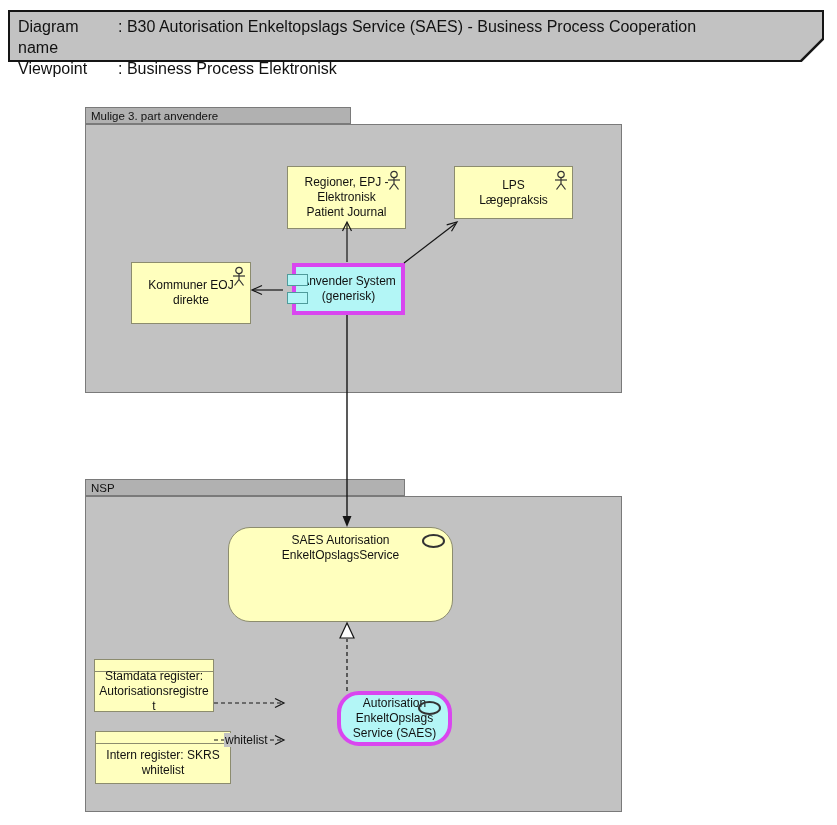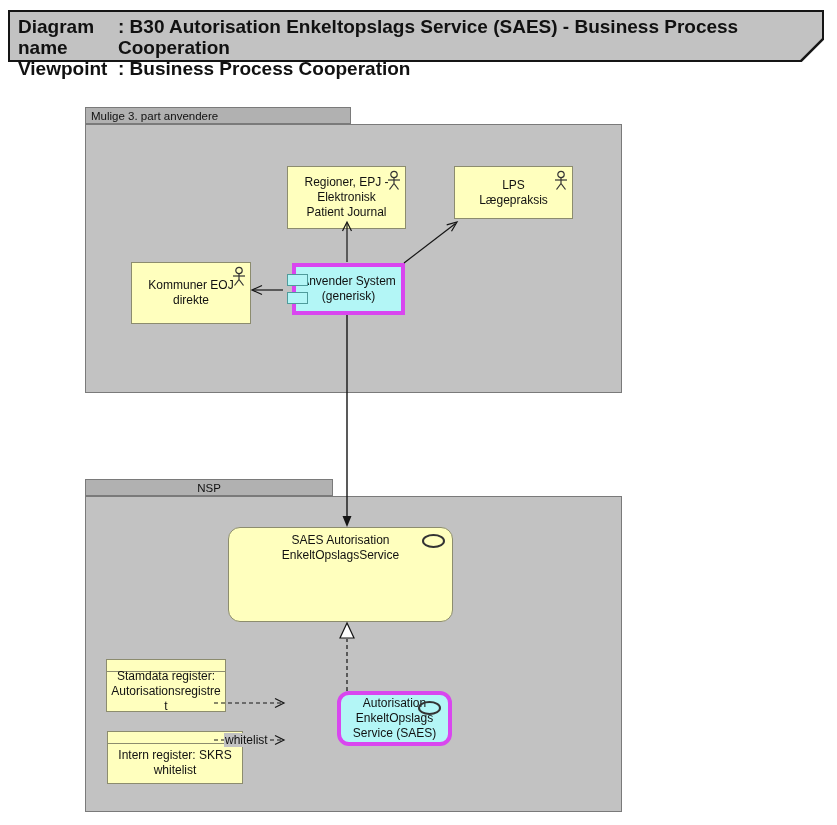--- a/index.html
+++ b/index.html
@@ -9,21 +9,21 @@
     overflow:hidden;
   }
   .stage { position:absolute; inset:0; }
 
   
   .titlebar {
     position:absolute; left:8px; top:10px; width:816px; height:52px;
     background:#c2c2c2; border:2px solid #151515; box-sizing:border-box;
     padding:4px 8px;
   }
-  .trow { display:flex; font-weight:bold; font-size:19px; line-height:21px; }
+  .trow { display:flex; font-weight:normal; font-size:16px; line-height:21px; }
   .tlabel { width:100px; flex:none; }
   .corner { position:absolute; right:-2px; bottom:-2px; }
 
   
   .group-tab {
     position:absolute; background:#b1b1b1; border:1px solid #7a7a7a;
     box-sizing:border-box; font-size:11.5px; line-height:14px; padding:1px 5px;
   }
   .group-body {
     position:absolute; background:#c2c2c2; border:1px solid #7a7a7a;
@@ -32,73 +32,73 @@
 
   
   .node {
     position:absolute; box-sizing:border-box;
     display:flex; align-items:center; justify-content:center;
     text-align:center; font-size:12px; line-height:15px;
   }
   .node .label { white-space:pre-line; position:relative; }
   .yellow { background:#ffffbe; border:1px solid #8c8c6e; }
   .cyan   { background:#b3f6f6; border:4px solid #d946ef; }
-  .rounded { border-radius:12px; }
+  .rounded { border-radius:22px; }
   .top-text { align-items:flex-start; padding-top:5px; }
 
   .actor-icon { position:absolute; top:3px; right:4px; }
   .oval-icon {
     position:absolute; top:6px; right:7px; width:19px; height:10px;
     border:2px solid #333; border-radius:50%; background:transparent;
   }
   .comp-tab {
     position:absolute; left:-9px; width:21px; height:12px;
     background:#b3f6f6; border:1px solid #4f9b9b; box-sizing:border-box;
   }
   .comp-tab.t1 { top:7px; }
   .comp-tab.t2 { top:25px; }
   .band {
     position:absolute; left:0; top:0; width:100%; height:12px;
     border-bottom:1px solid #8c8c6e; box-sizing:border-box;
   }
-  .obj-text { padding-top:11px;margin-left:12px; }
+  .obj-text { padding-top:11px; }
 
   
   .overlay { position:absolute; left:0; top:0; z-index:40; pointer-events:none; }
   .conn-label {
     position:absolute; z-index:50; background:#c2c2c2; font-size:12px;
     line-height:14px; padding:0 1px;
   }
 </style>
 </head>
 <body>
 
 <div class="stage">
 
   <div class="titlebar">
     <div class="trow">
       <span class="tlabel">Diagram name</span>
       <span>: B30 Autorisation Enkeltopslags Service (SAES) - Business Process Cooperation</span>
     </div>
     <div class="trow">
       <span class="tlabel">Viewpoint</span>
-      <span>: Business Process Cooperation</span>
+      <span>: Business Process Elektronisk</span>
     </div>
     <svg class="corner" width="24" height="24" viewBox="0 0 24 24">
       <polygon points="24,0 24,24 0,24" fill="#ffffff"></polygon>
       <line x1="0" y1="24" x2="24" y2="0" stroke="#151515" stroke-width="2.5"></line>
     </svg>
   </div>
 
   <div class="group-tab" style="left:85px; top:107px; width:266px; height:17px;">
     <span>Mulige 3. part anvendere</span>
   </div>
   <div class="group-body" style="left:85px; top:124px; width:537px; height:269px;"></div>
 
-  <div class="group-tab" style="left:85px; top:479px; width:248px; height:17px;text-align:center;">
+  <div class="group-tab" style="left:85px; top:479px; width:320px; height:17px;">
     <span>NSP</span>
   </div>
   <div class="group-body" style="left:85px; top:496px; width:537px; height:316px;"></div>
 
   <div class="node yellow" style="left:287px; top:166px; width:119px; height:63px;">
     <span class="label">Regioner, EPJ -
 Elektronisk
 Patient Journal</span>
     <svg class="actor-icon" width="14" height="21" viewBox="0 0 14 21">
       <circle cx="7" cy="4.5" r="3.2" fill="none" stroke="#333" stroke-width="1.2"></circle>

